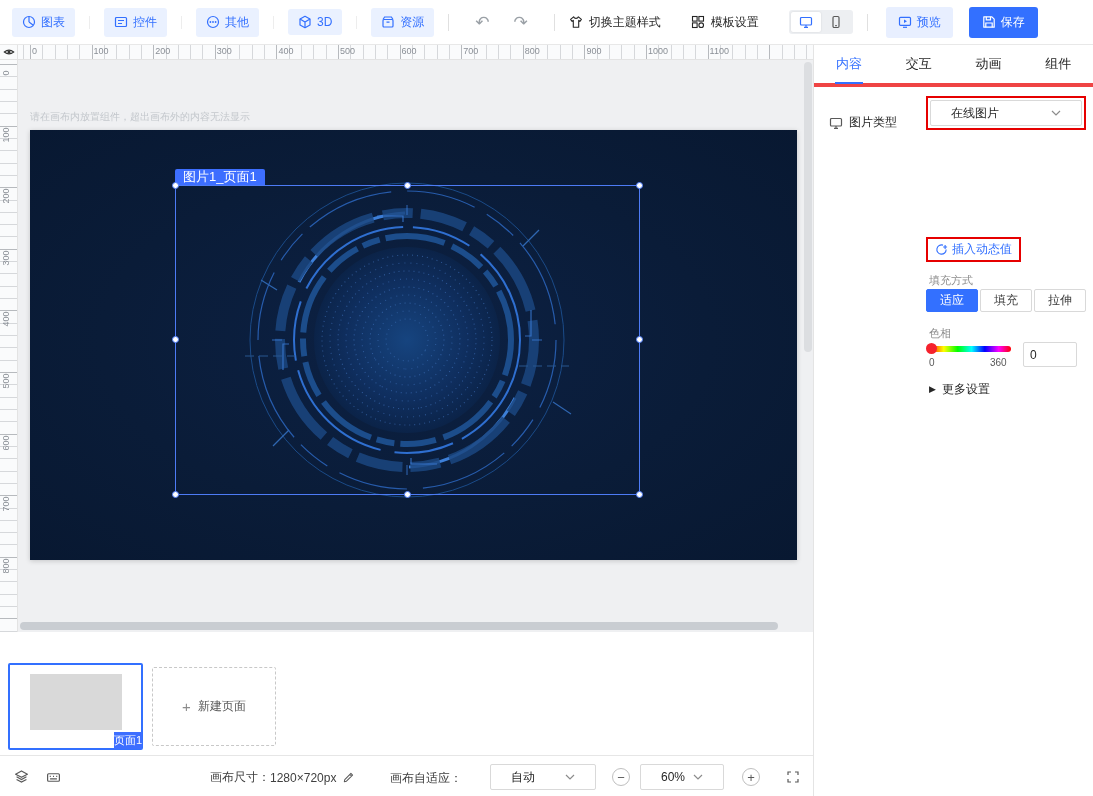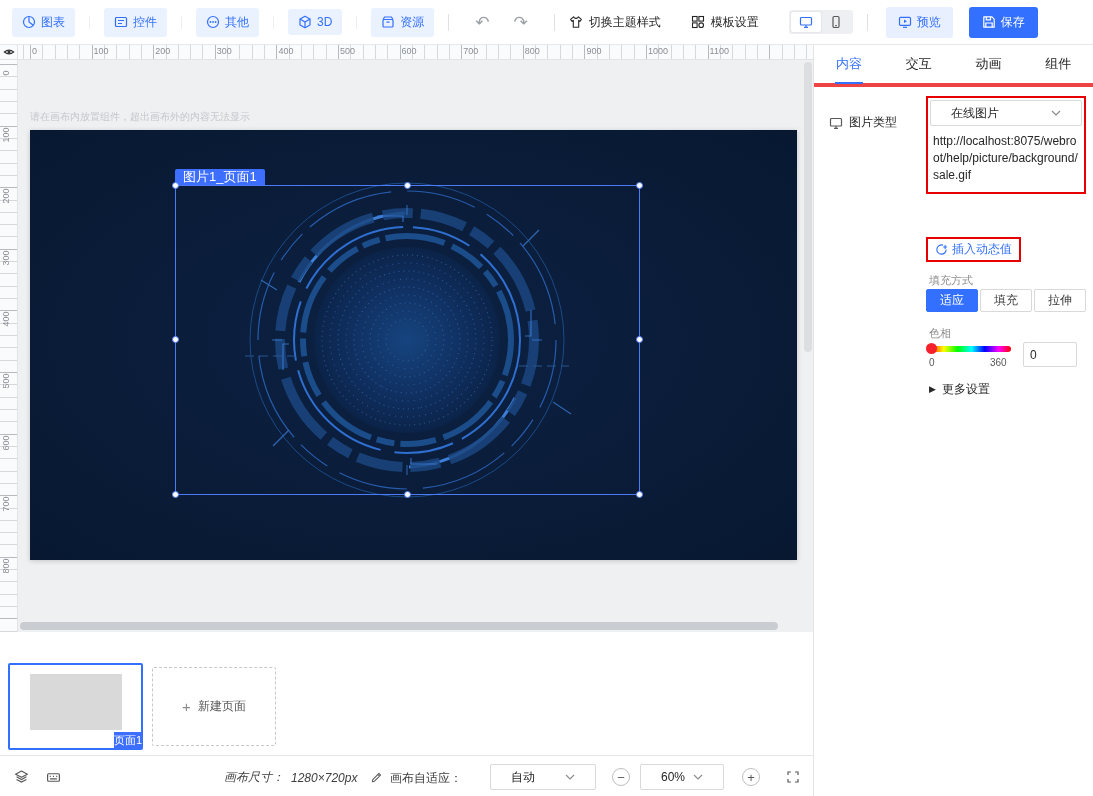--- a/index.html
+++ b/index.html
@@ -81,21 +81,21 @@
 .thumb-img{position:absolute;left:20px;top:9px;width:92px;height:56px;background:#d9d9d9;}
 .thumb-tag{position:absolute;right:-1px;bottom:-1px;background:#3d6eff;color:#fff;
   font-size:11px;line-height:17px;padding:0 0;}
 .new-page{position:absolute;left:152px;top:9px;width:124px;height:79px;border:1px dashed #c8c8c8;
   border-radius:2px;display:flex;align-items:center;justify-content:center;gap:7px;color:#595959;}
 .new-page .glyph{font-size:15px;color:#8c8c8c;line-height:1;}
 .statusbar{position:absolute;left:0;top:755px;width:813px;height:41px;background:#fff;
   border-top:1px solid #e6e6e6;}
 .statusbar .abs{position:absolute;}
 .sb-icon{color:#595959;}
-.size-group{left:224px;top:13px;display:flex;align-items:center;gap:13px;color:#404040;font-style:italic;}
+.size-group{left:210px;top:13px;display:flex;align-items:center;gap:6px;color:#404040;}
 .select{height:26px;border:1px solid #d9d9d9;border-radius:2px;background:#fff;display:flex;
   align-items:center;justify-content:space-between;padding:0 20px;cursor:pointer;color:#262626;}
 .zoom-circle{width:18px;height:18px;border:1px solid #bfbfbf;border-radius:50%;display:flex;
   align-items:center;justify-content:center;font-size:13px;color:#595959;cursor:pointer;
   line-height:1;}
 
 
 .rpanel{position:absolute;left:813px;top:45px;width:280px;height:751px;background:#fff;
   border-left:1px solid #e4e4e4;}
 .rtabs{display:flex;height:42px;border-bottom:4px solid #ef4444;}
@@ -412,21 +412,20 @@
       <span>图片类型</span>
     </div>
 
     <div class="red-box1">
       <div class="select">
         <span>在线图片</span>
         <svg width="10" height="6" viewBox="0 0 10 6">
             <path d="M1 1 L5 5 9 1" fill="none" stroke="#8c8c8c" stroke-width="1.2"></path>
           </svg>
       </div>
-      <div class="url-text">http://localhost:8075/webroot/help/picture/background/sale.gif</div>
     </div>
 
     <div class="red-box2">
       <svg width="13" height="13" viewBox="0 0 14 14">
           <path d="M12 7 A5 5 0 1 1 8.6 2.3" fill="none" stroke="currentColor" stroke-width="1.2"></path>
           <path d="M8.8 4.3 h4.2 M10.9 2.2 v4.2" stroke="currentColor" stroke-width="1.2"></path>
         </svg>
       <span>插入动态值</span>
     </div>
 

